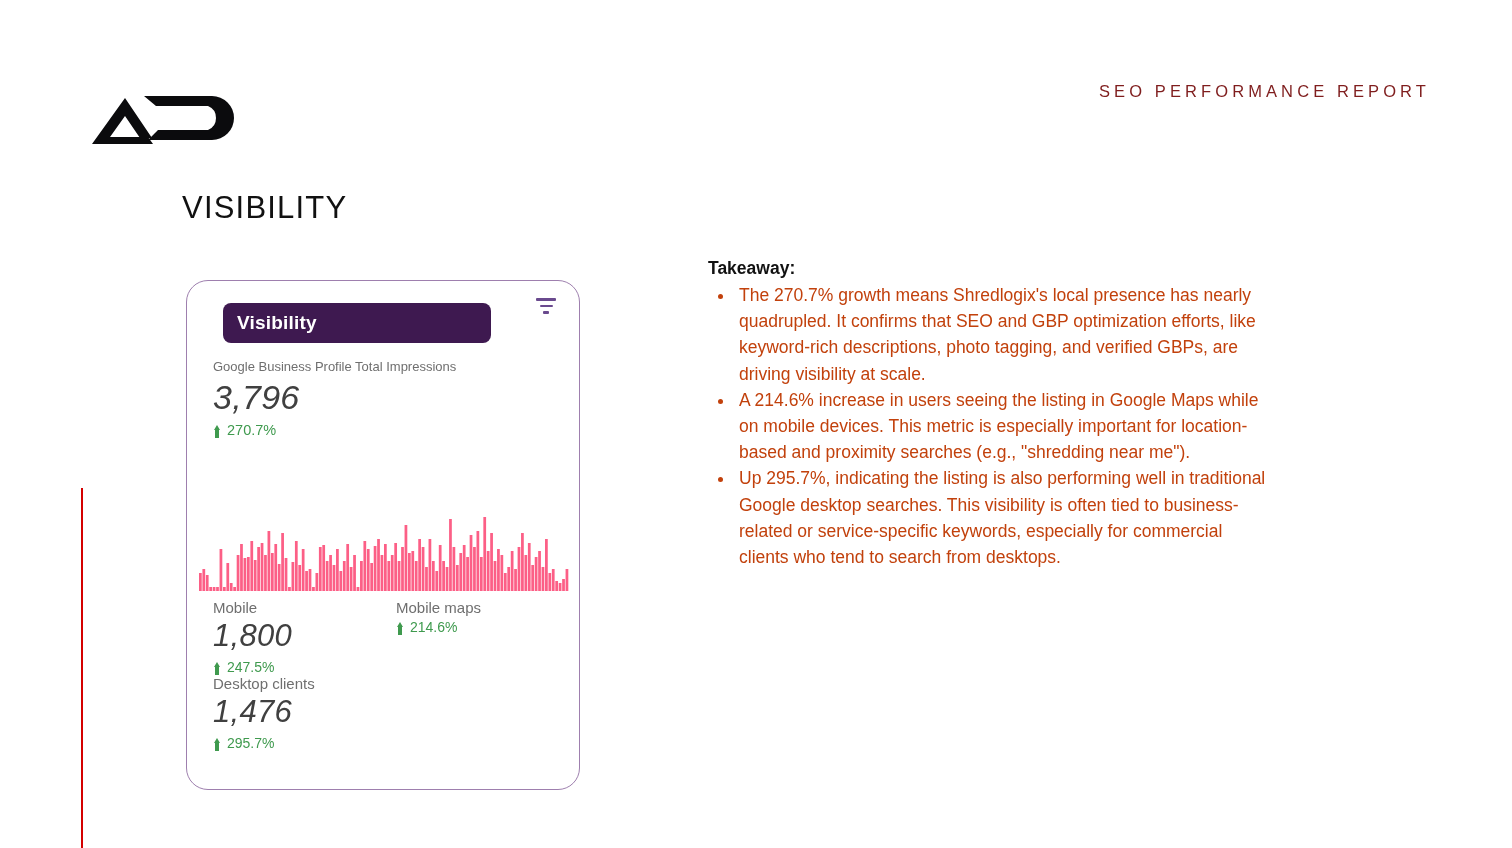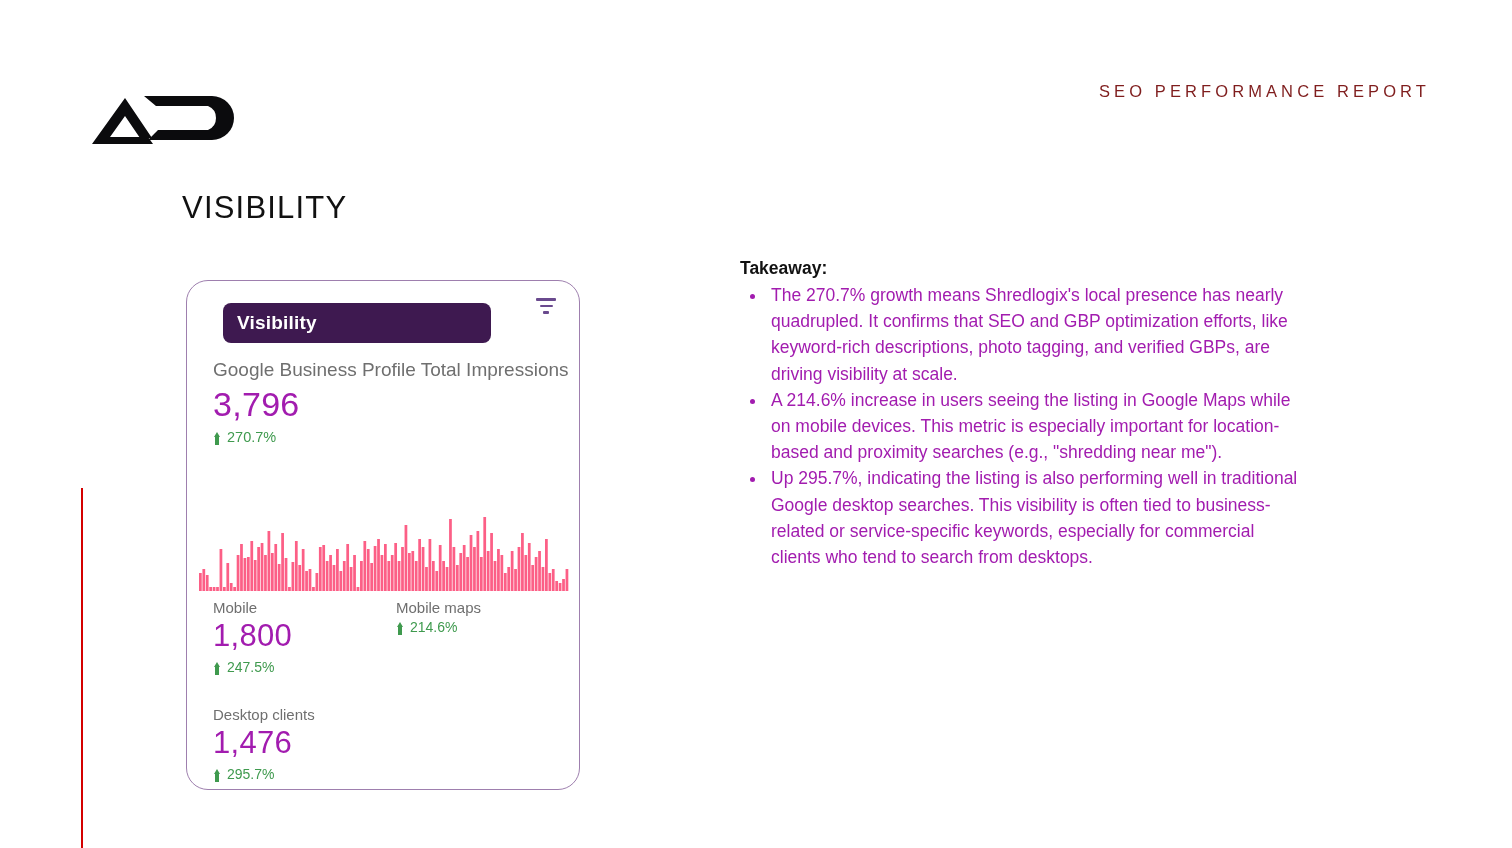--- a/index.html
+++ b/index.html
@@ -106,32 +106,33 @@
   .filter-icon i:nth-child(2) { width: 13px; height: 2.6px; }
   .filter-icon i:nth-child(3) { width: 6px;  height: 2.6px; }
 
   .primary-metric {
     position: absolute;
     left: 26px;
     top: 78px;
     width: 340px;
   }
   .metric-label {
-    font-size: 19px;
+    font-size: 13px;
     color: #6f6f6f;
     font-weight: 400;
     white-space: nowrap;
   }
   .metric-value {
     font-size: 34px;
-    color: #a21caf;
+    color: #404040;
     font-weight: 400;
     letter-spacing: 0.3px;
     line-height: 1.25;
     margin-top: 2px;
+    font-style: italic;
   }
   .metric-delta {
     display: flex;
     align-items: flex-end;
     margin-top: 3px;
     font-size: 14.5px;
     color: #3f9a4e;
   }
   .delta-arrow {
     display: inline-block;
@@ -169,48 +170,47 @@
   .sparkline svg { display: block; width: 100%; height: 100%; }
 
   
   .sub-metrics {
     position: absolute;
     left: 26px;
     top: 318px;
     width: 340px;
     display: grid;
     grid-template-columns: 183px 1fr;
-    row-gap: 31px;
   }
   .sub-metric .metric-value { font-size: 31px; margin-top: 1px; }
   .sub-metric .metric-label { font-size: 15px; }
   .sub-metric .metric-delta { font-size: 14px; }
 
   
   .takeaway {
     position: absolute;
-    left: 740px;
+    left: 708px;
     top: 258px;
     width: 560px;
   }
   .takeaway-title {
     font-size: 17.5px;
     font-weight: bold;
     color: #111111;
     margin-bottom: 3px;
   }
   .takeaway-list {
     margin: 0;
     padding-left: 27px;
     list-style: disc;
   }
   .takeaway-list li {
     font-size: 17.5px;
     line-height: 26.2px;
-    color: #a21caf;
+    color: #c2410c;
     margin: 0;
     padding-left: 4px;
   }
 </style>
 </head>
 <body>
 
 <div class="logo">
   <svg viewBox="0 0 150 56" width="150" height="56" aria-hidden="true">
 

